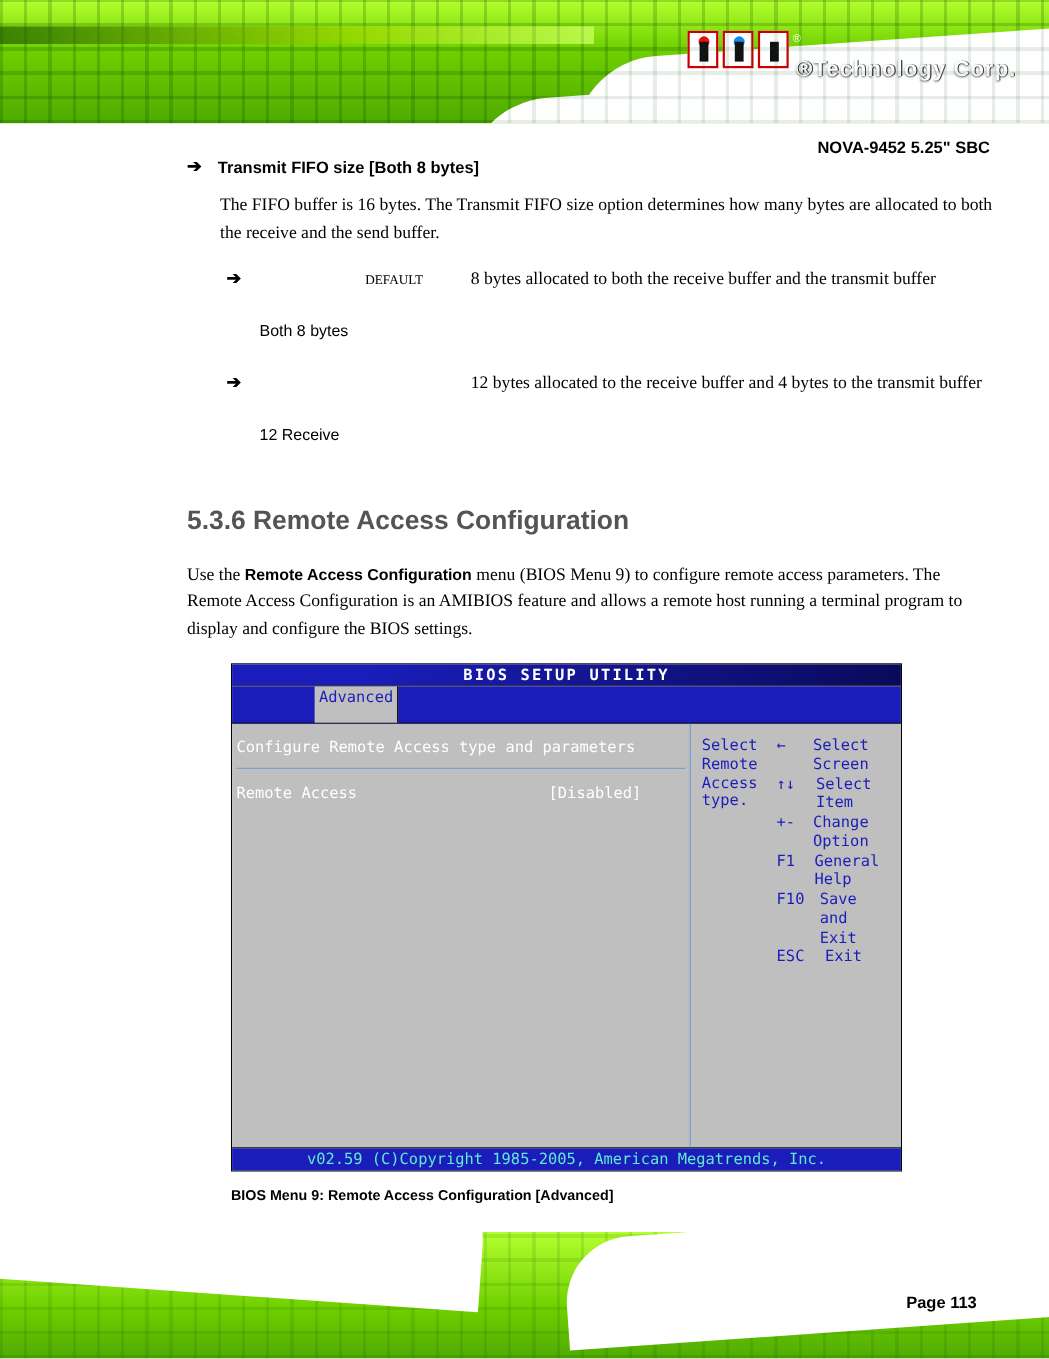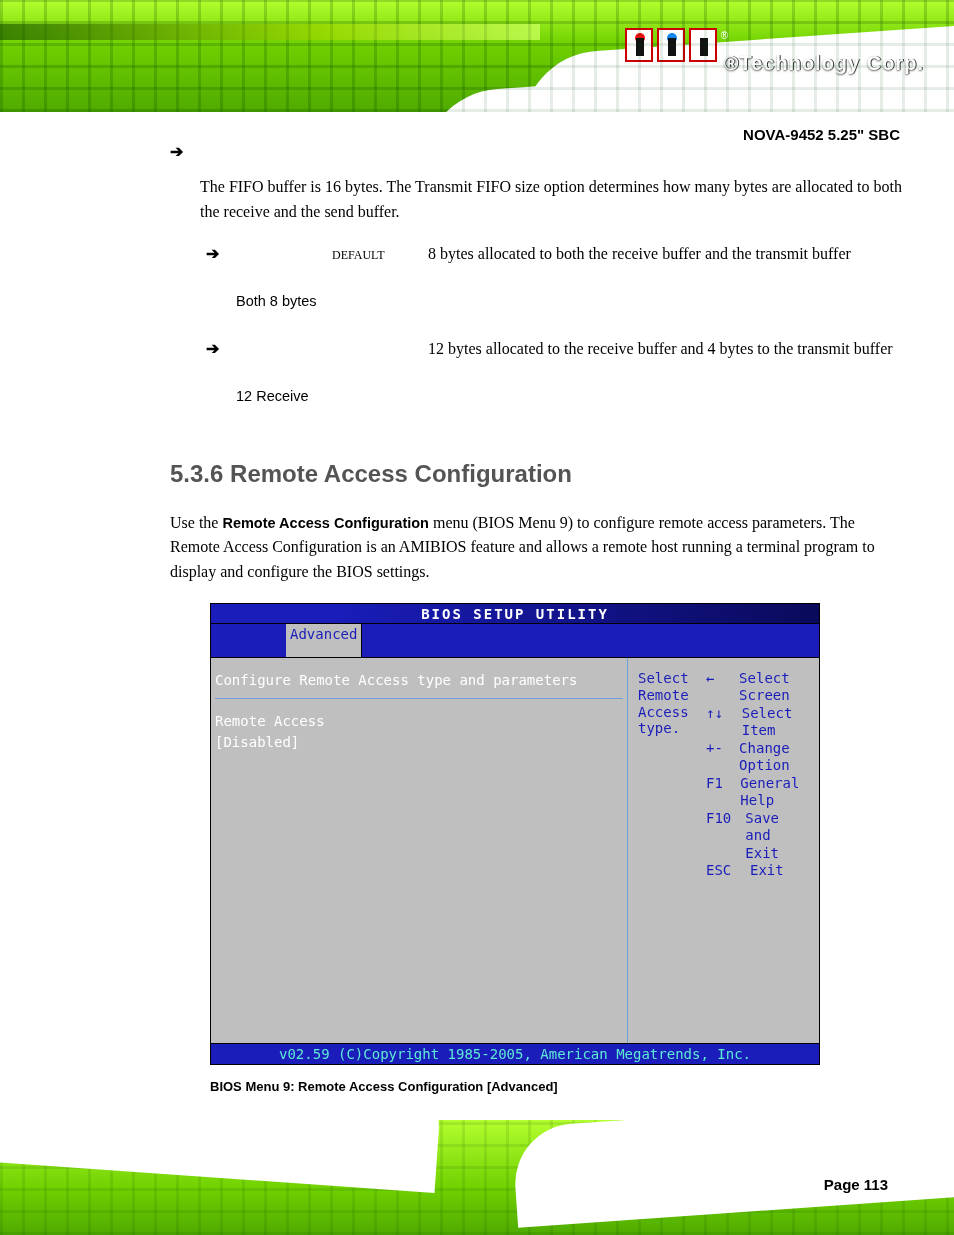--- a/index.html
+++ b/index.html
@@ -223,21 +223,20 @@
     color: #fff;
     padding-bottom: 6px;
     border-bottom: 1px solid #6fa0d6;
     margin-bottom: 12px;
   }
   .bios-setting-row {
     display: flex;
     justify-content: space-between;
     padding-right: 40px;
     color: #fff;
-    flex-direction: column;
   }
   .bios-right {
     width: 192px;
     border-left: 1px solid #6fa0d6;
     padding: 12px 10px;
     display: flex;
     justify-content: space-between;
     color: #1a1db9;
   }
   .bios-help-top { color:#1a1db9; line-height:1.2; }
@@ -331,20 +330,21 @@
   <div class="brand">®Technology Corp.</div>
 </div>
 
 <div class="product-tag">NOVA-9452 5.25" SBC</div>
 
 <div class="content">
 
   <div class="opt-section">
     <div class="opt-header">
       <span class="arrow">➔</span>
+      <span>Transmit FIFO size [Both 8 bytes]</span>
     </div>
     <div class="opt-body">The FIFO buffer is 16 bytes. The Transmit FIFO size option determines how many bytes are allocated to both the receive and the send buffer.</div>
 
     <div class="sub-options">
       <div class="sub-row">
         <span class="arrow">➔</span>
         <span class="k">Both 8 bytes</span>
         <span class="def"><small>DEFAULT</small></span>
         <span>8 bytes allocated to both the receive buffer and the transmit buffer</span>
       </div>

